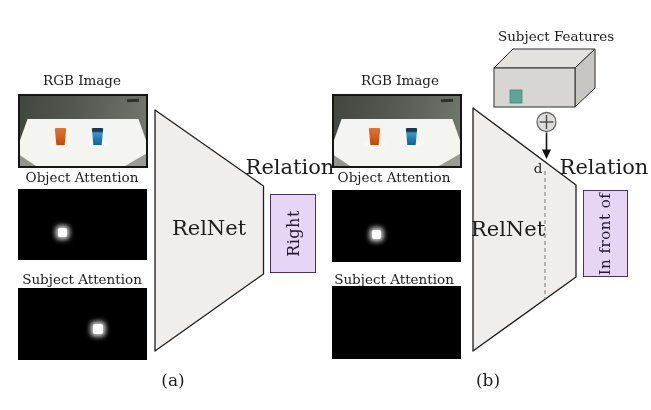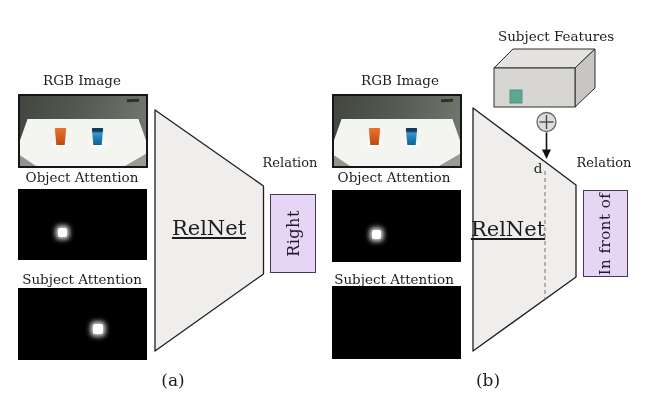--- a/index.html
+++ b/index.html
@@ -1,23 +1,23 @@
 <!DOCTYPE html>
 <html style="--outline: #1f1f1f; --funnel-fill: #efeeec; --relation-box-fill: #e6d5f4; --relation-box-border: #47355a; --relation-text: #221833; --attention-bg: #000000; --attention-dot: #ffffff; --cube-front: #d7d6d3; --cube-top: #e3e2df; --cube-side: #c7c6c3; --feature-cell: #5fa795; --feature-cell-border: #3f8577; --wall-dark: #41463f; --wall-light: #757a71; --table-white: #f4f4f1; --cup-orange: #d95f1e; --cup-blue: #1f7fb5; --watermark-color: #efb9b9;"><head>
 <meta charset="utf-8">
 <style>
   html,body{margin:0;padding:0;background:#ffffff;}
   .stage{
     position:relative;width:651px;height:410px;background:#ffffff;overflow:hidden;
     font-family:"DejaVu Serif", serif;color:#1c1c1c;
   }
   .lbl{position:absolute;transform:translateX(-50%);font-size:13.5px;white-space:nowrap;line-height:16px;}
-  .relation-lbl{position:absolute;transform:translateX(-50%);font-size:13px;white-space:nowrap;}
+  .relation-lbl{position:absolute;transform:translateX(-50%);font-size:21px;white-space:nowrap;}
   .caption{position:absolute;transform:translateX(-50%);font-size:17px;white-space:nowrap;}
-  .netname{position:absolute;transform:translate(-50%,-50%);font-size:21px;white-space:nowrap;text-decoration:underline;}
+  .netname{position:absolute;transform:translate(-50%,-50%);font-size:21px;white-space:nowrap;}
   .dmark{position:absolute;transform:translateX(-50%);font-size:13.5px;white-space:nowrap;}
   .svglayer{position:absolute;left:0;top:0;}
 
   
   .photo{position:absolute;width:126px;height:70px;border:2px solid #161616;overflow:hidden;
          background:linear-gradient(102deg,var(--wall-dark) 0%,#565b53 48%,var(--wall-light) 100%);}
   .photo .table{position:absolute;left:0;right:0;top:33%;bottom:0;background:var(--table-white);
          clip-path:polygon(6% 0,94% 0,100% 45%,100% 100%,0 100%,0 45%);}
   .photo .corner-l{position:absolute;left:0;bottom:0;width:16px;height:13px;background:#94948e;
          clip-path:polygon(0 18%,100% 100%,0 100%);}

